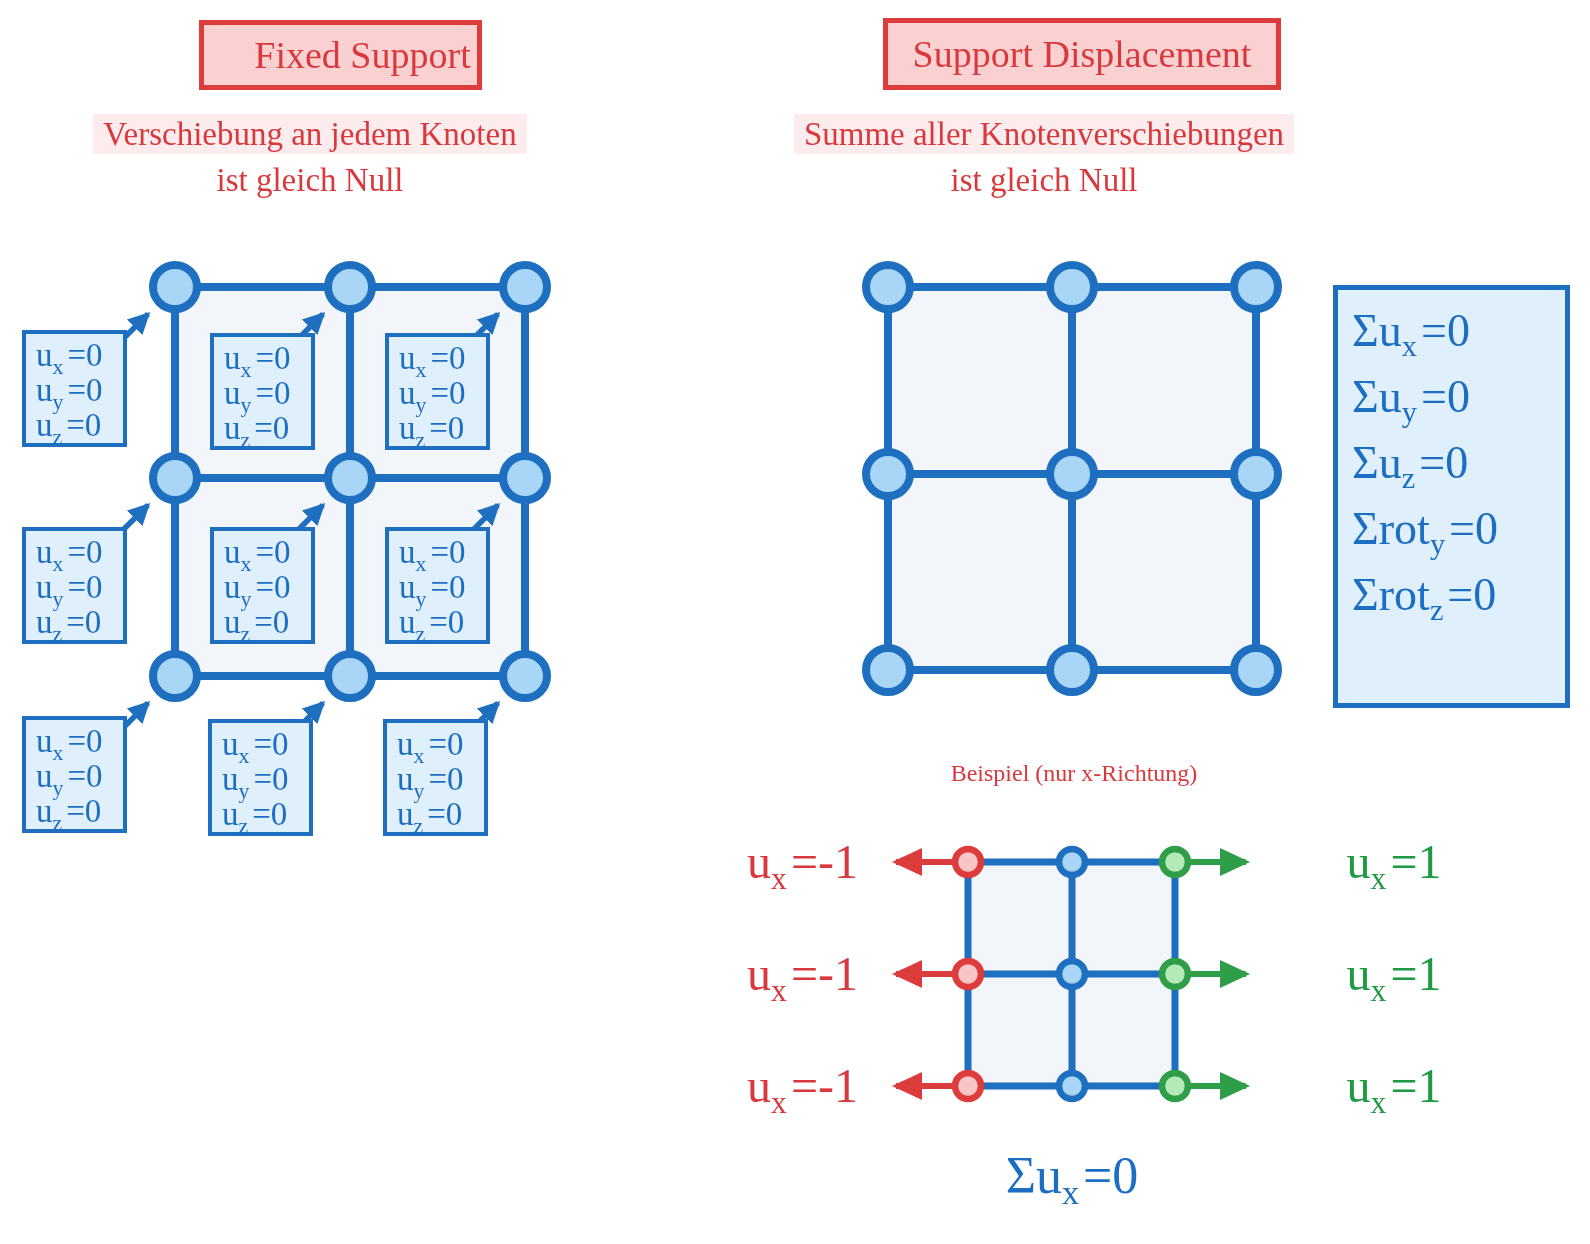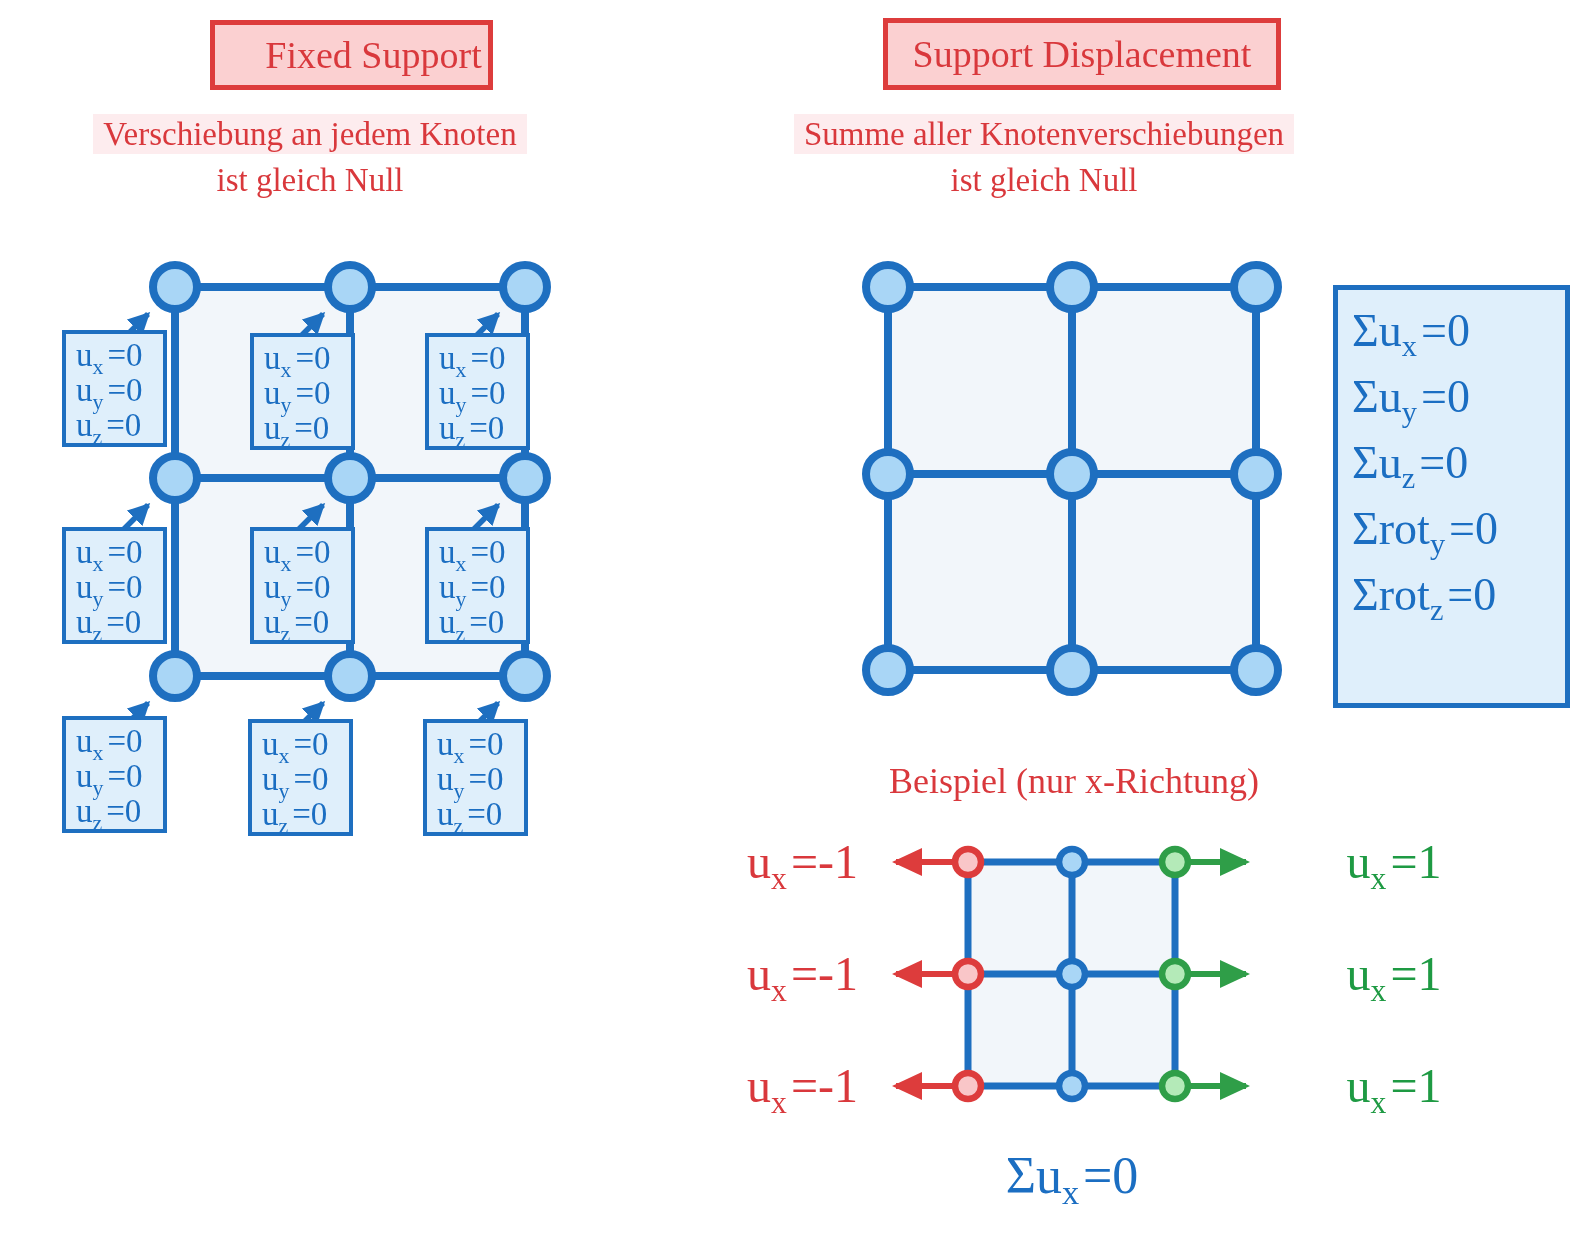--- a/index.html
+++ b/index.html
@@ -25,39 +25,39 @@
   .arr-b{stroke:var(--blue-stroke);stroke-width:5.5;fill:none;}
   .arr-r{stroke:var(--red-border);stroke-width:6;fill:none;}
   .arr-g{stroke:var(--green-stroke);stroke-width:6;fill:none;}
   .mh-b{fill:var(--blue-stroke);} .mh-r{fill:var(--red-border);} .mh-g{fill:var(--green-stroke);}
   
   .title-box{
     position:absolute;display:flex;align-items:center;justify-content:center;
     border:5px solid var(--red-border);background:var(--red-fill);color:var(--red-text);
     font-size:38px;box-sizing:border-box;white-space:nowrap;
   }
-  .title-box.fixed{left:210px;top:20px;width:283px;height:70px;padding-left:44px;}
+  .title-box.fixed{left:199px;top:20px;width:283px;height:70px;padding-left:44px;}
   .title-box.remote{left:883px;top:18px;width:398px;height:72px;}
   .subtitle{position:absolute;text-align:center;color:var(--red-text);font-size:33px;line-height:46px;}
   .subtitle.fixed{left:10px;top:111px;width:600px;text-align:center;}
   .subtitle.remote{left:744px;top:111px;width:600px;}
   .subtitle .hl{background:var(--red-hl);padding:2px 10px;}
   .constraint-box{
     position:absolute;width:105px;height:117px;box-sizing:border-box;
     background:var(--blue-box-fill);border:4px solid var(--blue-stroke);
-    color:var(--blue-text);font-size:33px;line-height:35px;padding:4px 0 0 10px;white-space:nowrap;margin-left:40px;
+    color:var(--blue-text);font-size:33px;line-height:35px;padding:4px 0 0 10px;white-space:nowrap;
   }
   .constraint-box sub,.eq-row sub,.ex-label sub,.sum-equation sub{font-size:66%;line-height:0;margin-right:4px;}
   .equation-box{
     position:absolute;left:1333px;top:285px;width:237px;height:423px;box-sizing:border-box;
     background:var(--blue-box-fill);border:5px solid var(--blue-stroke);
     color:var(--blue-text);font-size:46px;padding:8px 0 0 14px;
   }
   .eq-row{line-height:66px;white-space:nowrap;}
-  .example-heading{position:absolute;left:774px;top:760px;width:600px;text-align:center;color:var(--red-text);font-size:36px;white-space:nowrap;}
+  .example-heading{position:absolute;left:774px;top:760px;width:600px;text-align:center;color:var(--red-text);font-size:24px;white-space:nowrap;}
   .ex-label{position:absolute;font-size:48px;line-height:60px;white-space:nowrap;}
   .ex-label.left{left:660px;width:198px;text-align:right;color:var(--red-text);}
   .ex-label.right{left:1284px;width:220px;text-align:center;color:var(--green-text);}
   .sum-equation{position:absolute;left:872px;top:1146px;width:400px;text-align:center;color:var(--blue-text);font-size:52px;white-space:nowrap;}
 </style>
 </head>
 <body>
 
 <div class="canvas" id="canvas">
 

